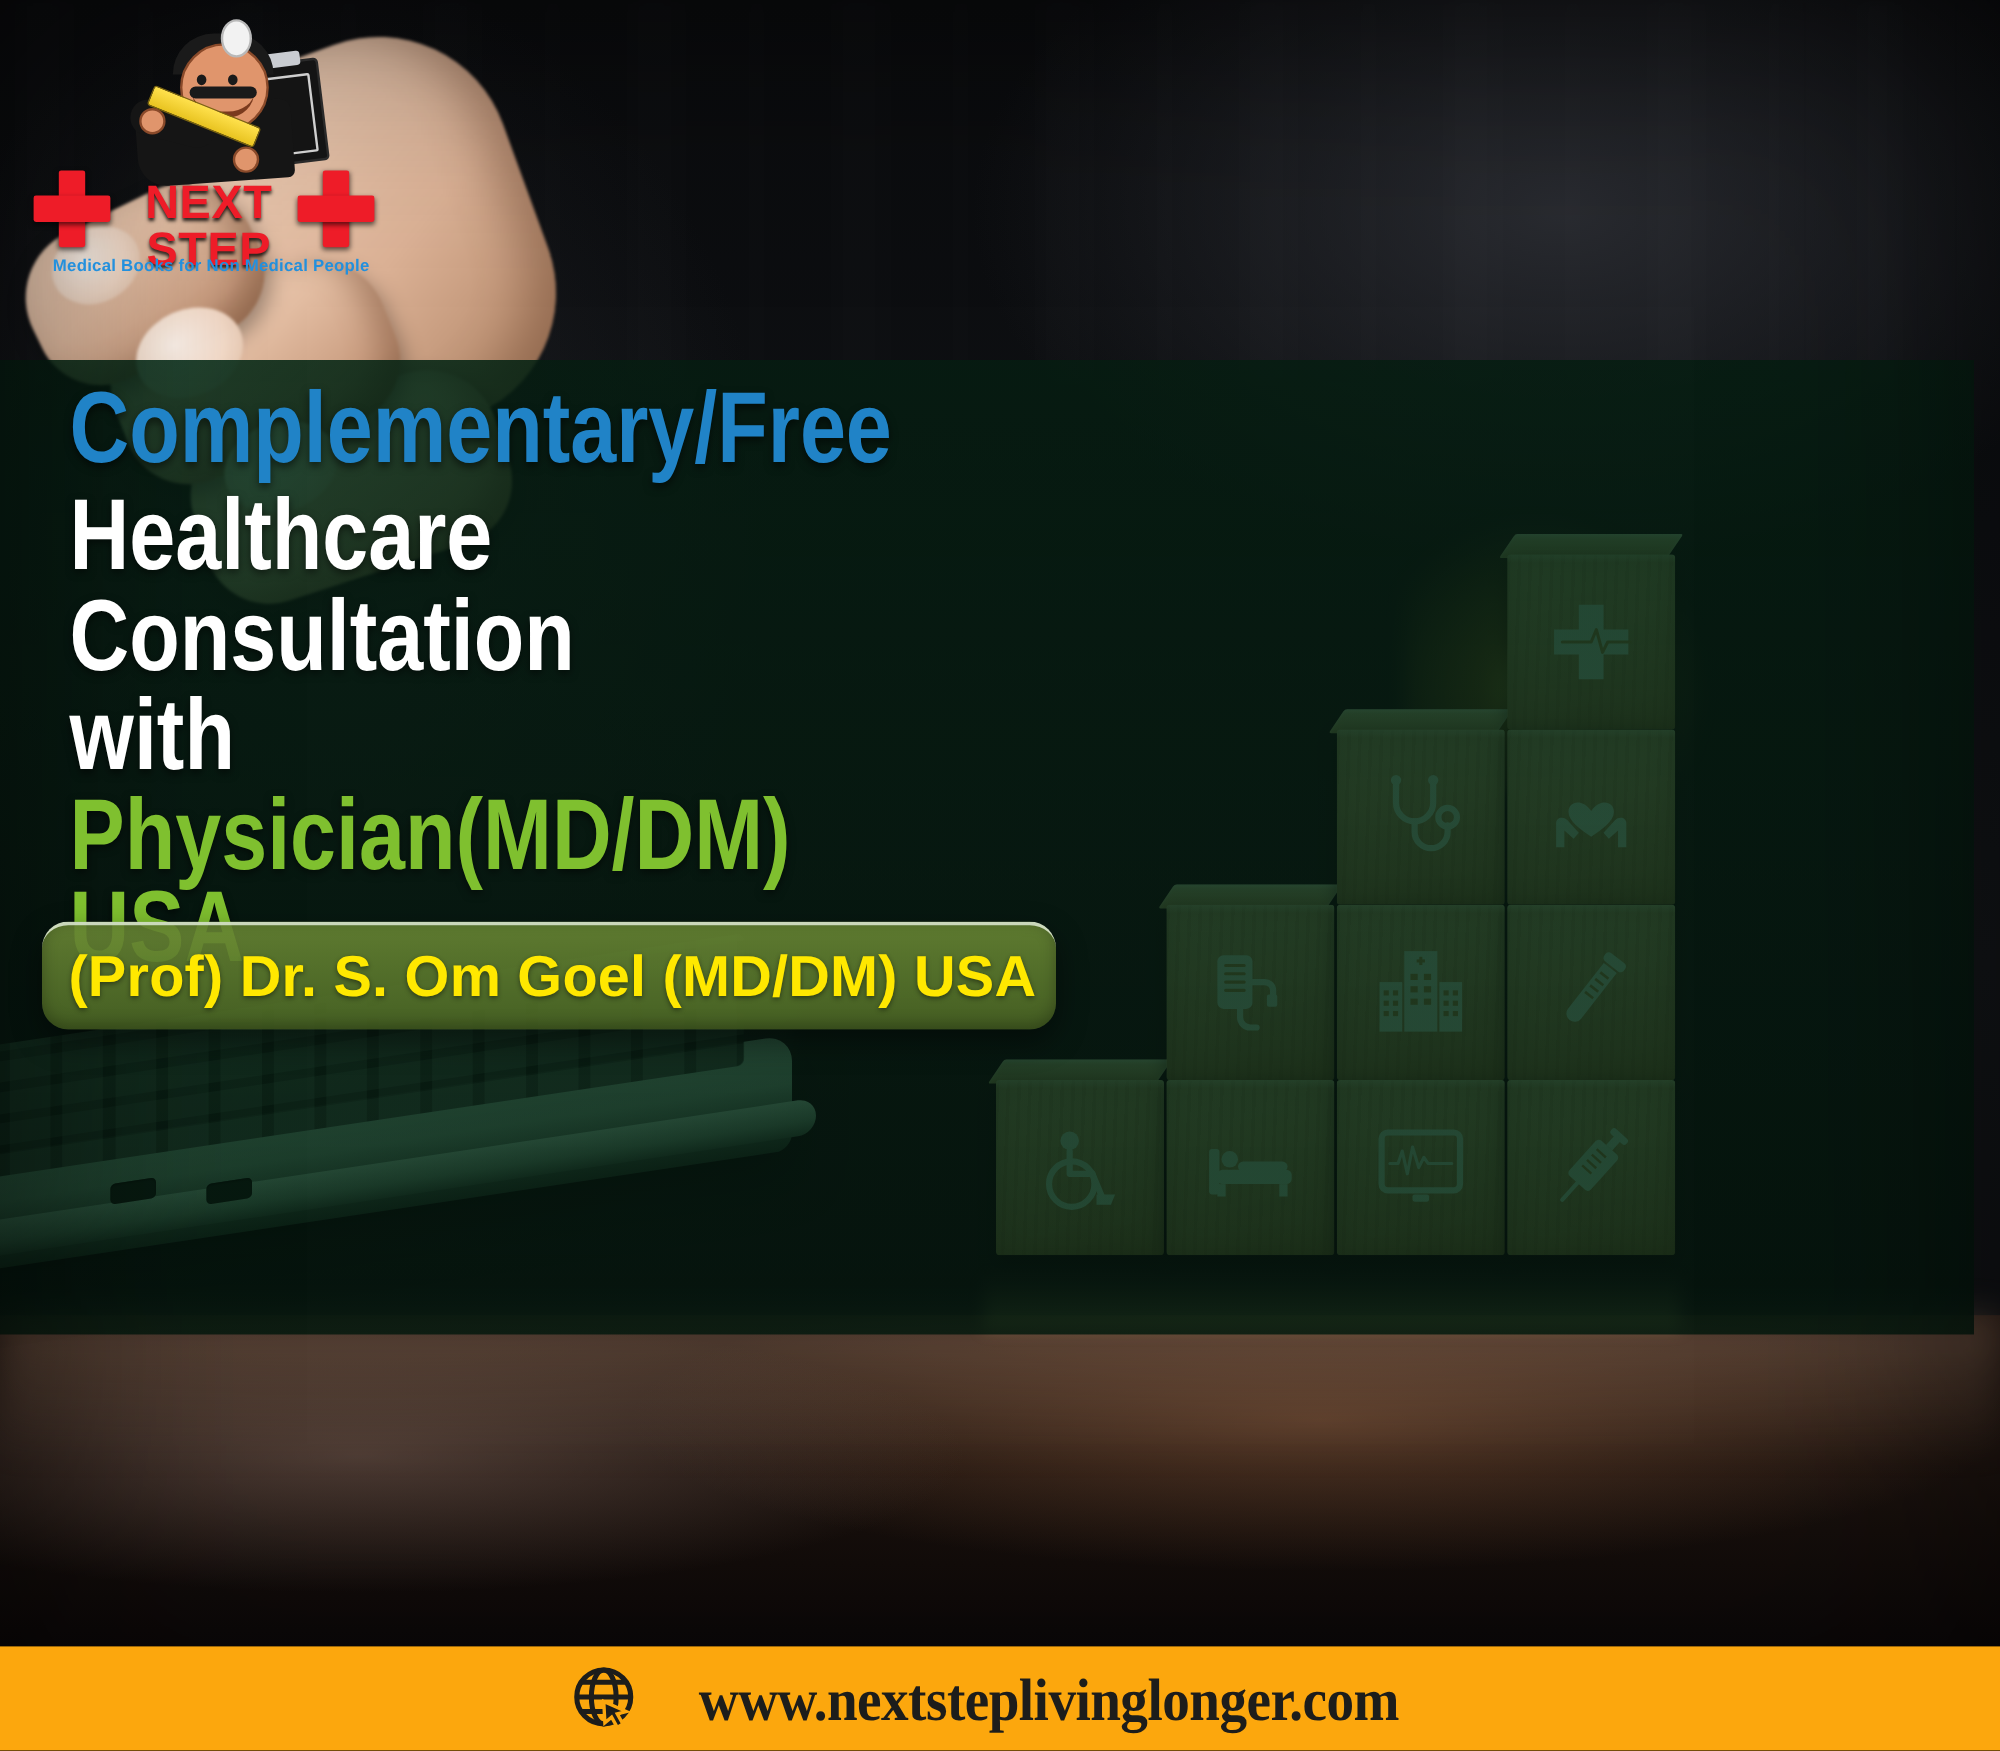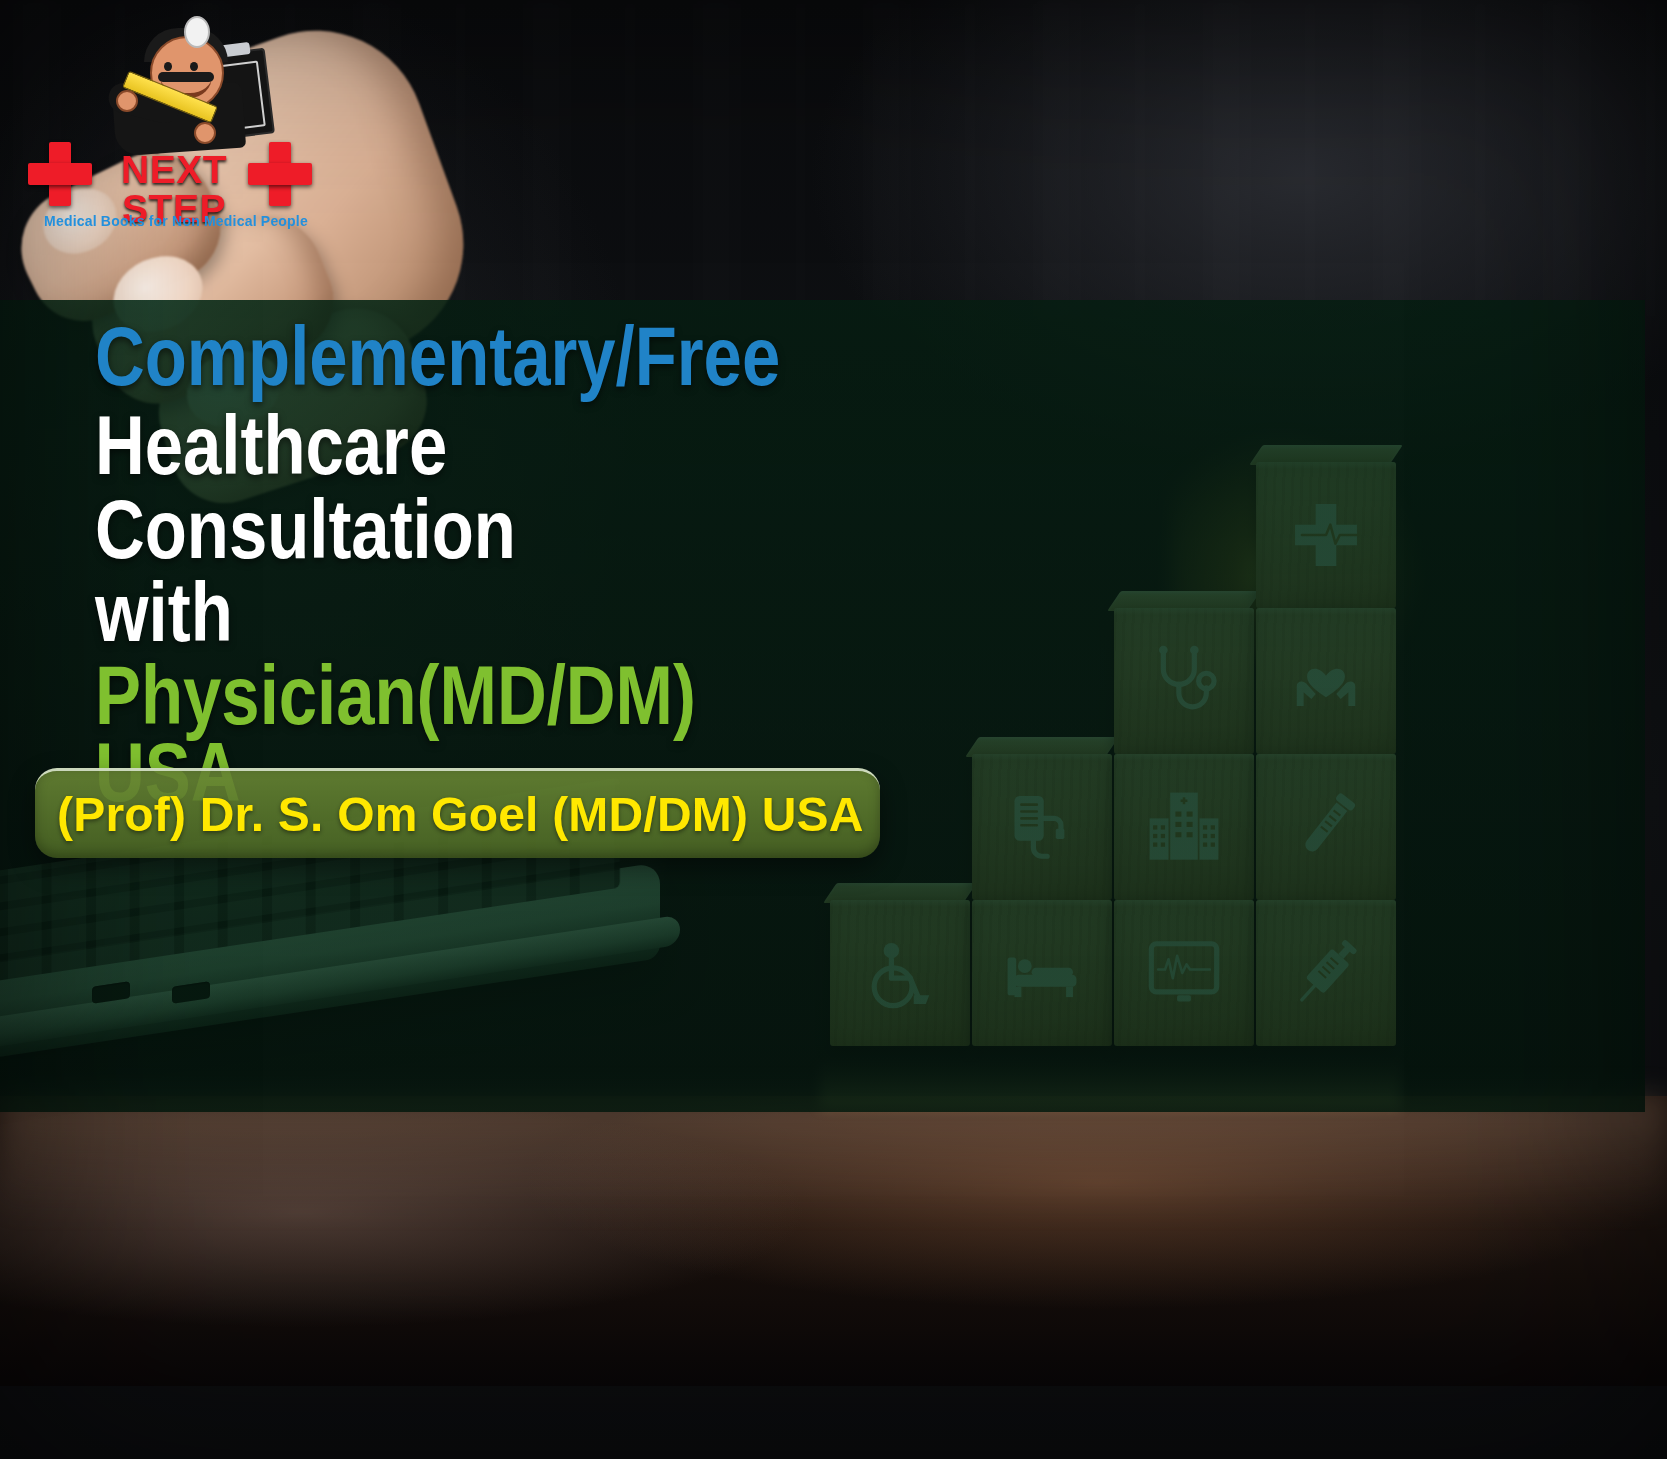--- a/index.html
+++ b/index.html
@@ -208,21 +208,21 @@
   .logo-brand{position:absolute;left:54px;top:136px;width:200px;text-align:center;
     font-weight:700;font-size:39px;letter-spacing:.5px;color:#ee1c28;line-height:1;
     text-shadow:0 2px 3px rgba(0,0,0,.8);}
   .logo-sub{position:absolute;left:30px;top:178px;width:250px;text-align:center;
     font-weight:700;font-size:20px;letter-spacing:1.6px;color:#2fa0e6;line-height:1;
     text-shadow:0 1px 2px rgba(0,0,0,.8);}
   .logo-sub2{position:absolute;left:20px;top:200px;width:272px;text-align:center;
     font-weight:700;font-size:14px;letter-spacing:.2px;color:#2390dd;line-height:1;}
 
   
-  .headline{position:absolute;left:58px;top:318px;width:900px;margin-left:37px;}
+  .headline{position:absolute;left:58px;top:318px;width:900px;}
   .hl{
     font-family:"Liberation Sans Narrow","Liberation Sans", sans-serif;
     font-weight:700;line-height:.92;margin:0;
     transform:scaleX(.82);transform-origin:left center;
     letter-spacing:0px;
     text-shadow:0 3px 8px rgba(0,0,0,.55);
   }
   .hl1{font-size:84px;color:#2083c7;}
   .hl2{font-size:84px;color:#ffffff;margin-top:12px;}
   .hl3{font-size:84px;color:#ffffff;margin-top:6px;}
@@ -473,14 +473,25 @@
     <div class="hl hl2">Healthcare</div>
     <div class="hl hl3">Consultation</div>
     <div class="hl hl4">with</div>
     <div class="hl hl5">Physician(MD/DM) USA</div>
   </div>
 
   <div class="pill">
     <span class="pill-text">(Prof) Dr. S. Om Goel (MD/DM) USA</span>
   </div>
 
+  <div class="footer">
+    <span class="globe">
+      <svg viewBox="0 0 64 64">
+        <circle class="g" cx="30" cy="30" r="24"></circle>
+        <ellipse class="g" cx="30" cy="30" rx="11" ry="24"></ellipse>
+        <path class="g" d="M6 30h48M10 17h40M10 43h40"></path>
+        <path class="cur" d="M30 34l20 9-8 2 5 9-5 3-5-9-6 5z"></path>
+      </svg>
+    </span>
+    <span class="url">www.nextsteplivinglonger.com</span>
+  </div>
 
 </div>
 
 </body></html>

